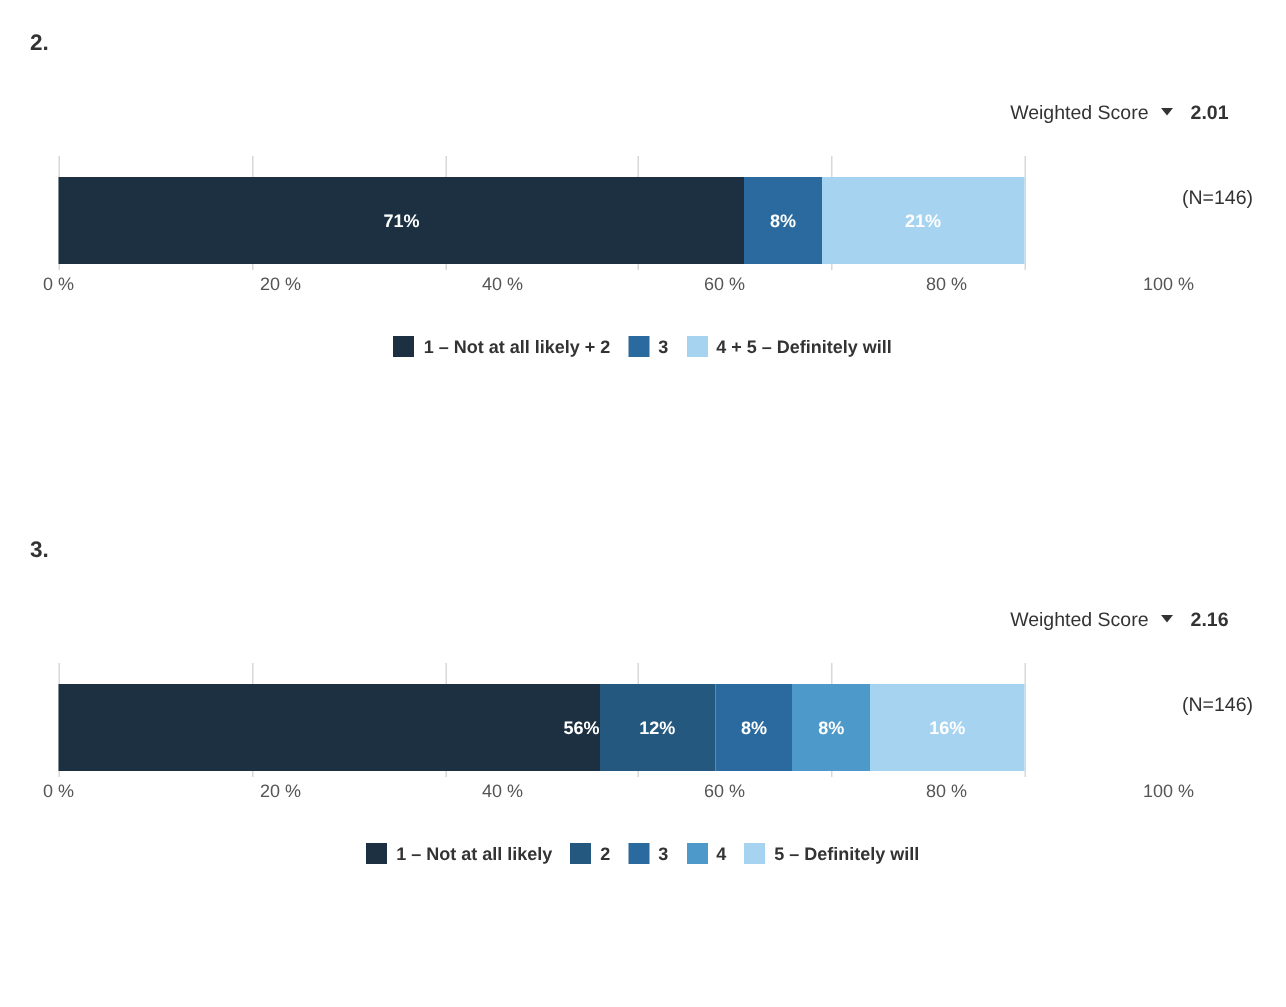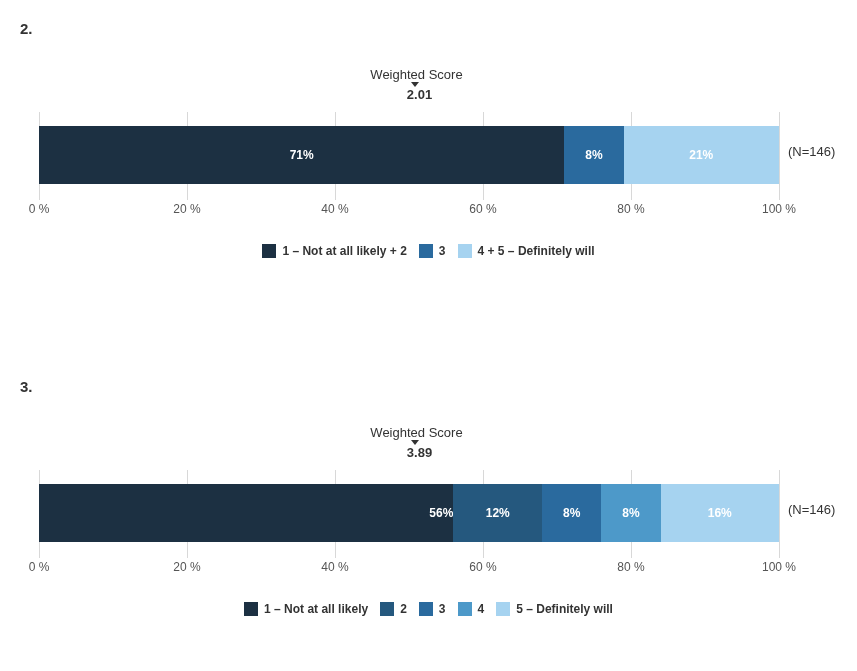--- a/index.html
+++ b/index.html
@@ -16,39 +16,38 @@
   .q-number { font-weight: 700; font-size: 15px; margin-right: 22px; color: #333; }
   .q-text { font-weight: 700; font-size: 15px; color: #333; }
   .score-row {
     display: flex;
     justify-content: flex-end;
     align-items: center;
     font-size: 13px;
     color: #333;
     margin-bottom: 10px;
     padding-right: 18px;
-    flex-direction: column;
   }
   .score-label { margin-right: 6px; }
   .caret {
     display: inline-block;
     width: 0; height: 0;
     border-left: 4px solid transparent;
     border-right: 4px solid transparent;
     border-top: 5px solid #333;
     margin: 0 12px 0 2px;
   }
   .score-val { font-weight: 700; }
 
   .chart-area { position: relative; height: 110px; }
   .chart-plot {
     position: absolute;
     left: 19px;
-    width: 740px;
-    top: 0;
+    width: 644px;
+    top: 12px;
     bottom: 22px;
   }
   .gridlines {
     position: absolute;
     left: 0; top: 0; right: 0; bottom: 0;
   }
   .grid {
     position: absolute;
     top: 0; bottom: 0;
     width: 1px;
@@ -168,21 +167,21 @@
         </div>
       </div>
     </div>
     <div class="question-block">
       <div class="q-header">
         <span class="q-number">3.</span>
       </div>
       <div class="score-row">
         <span class="score-label">Weighted Score</span>
         <span class="caret"></span>
-        <span class="score-val">3.89</span>
+        <span class="score-val">2.16</span>
       </div>
       <div class="chart-area">
         <div class="chart-plot">
           <div class="gridlines">
             <div class="grid" style="left: 0%;"></div>
             <div class="grid" style="left: 20%;"></div>
             <div class="grid" style="left: 40%;"></div>
             <div class="grid" style="left: 60%;"></div>
             <div class="grid" style="left: 80%;"></div>
             <div class="grid" style="left: 100%;"></div>

